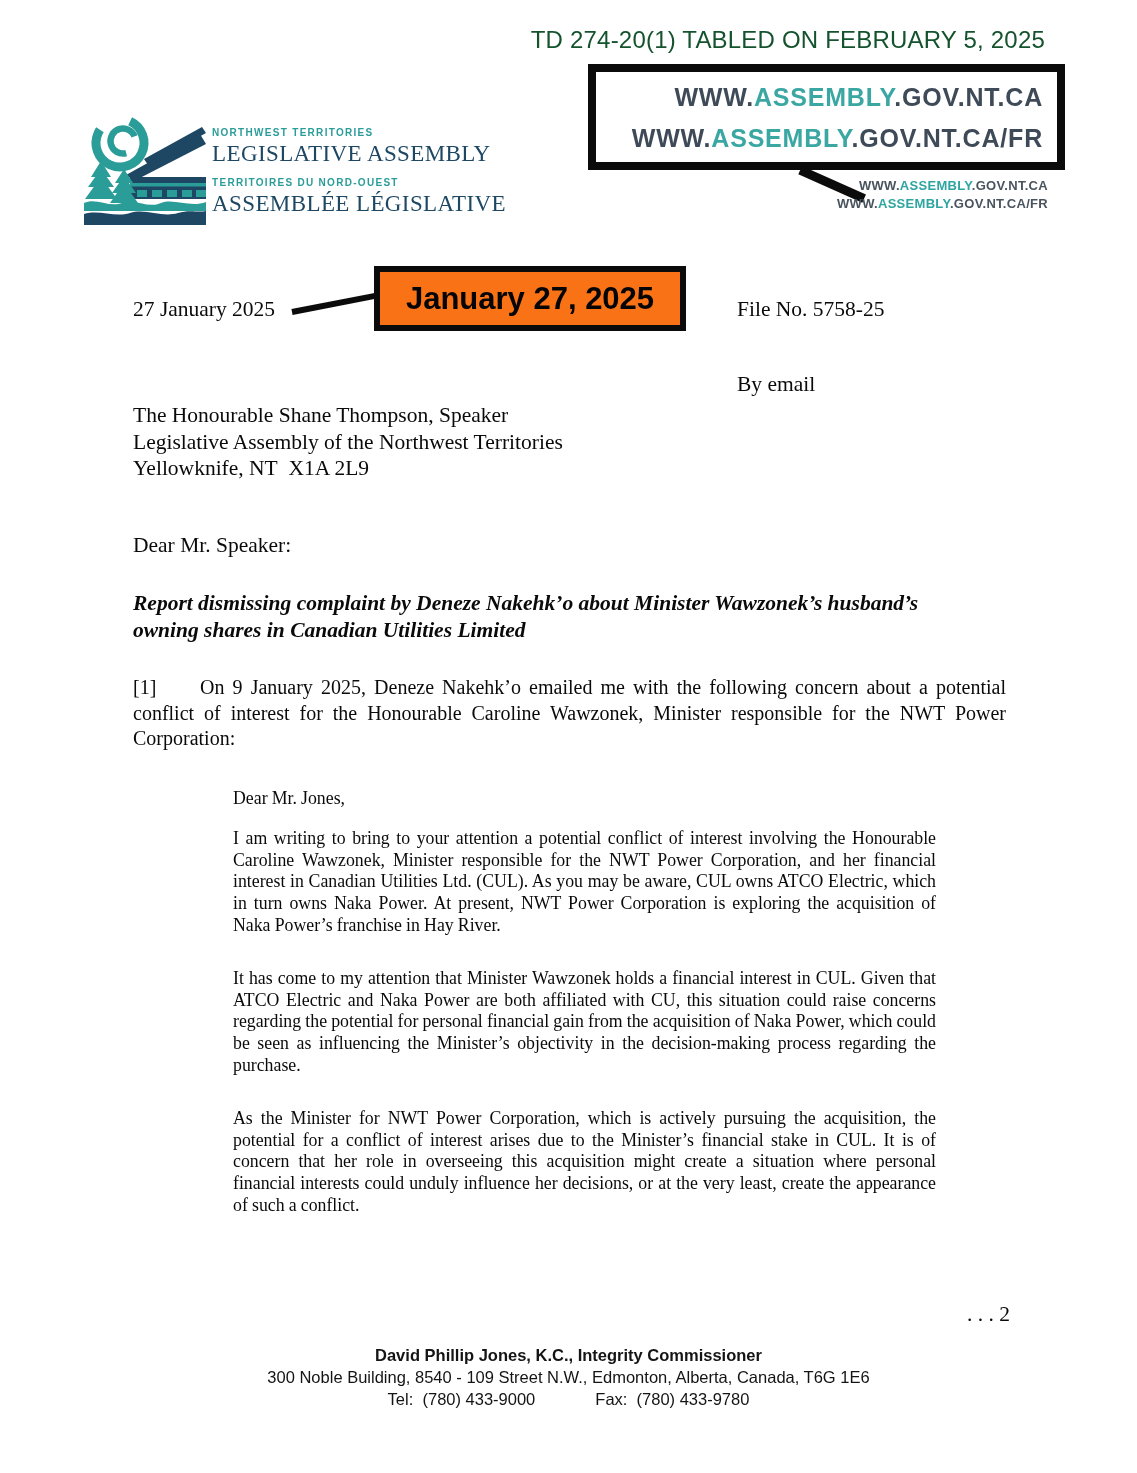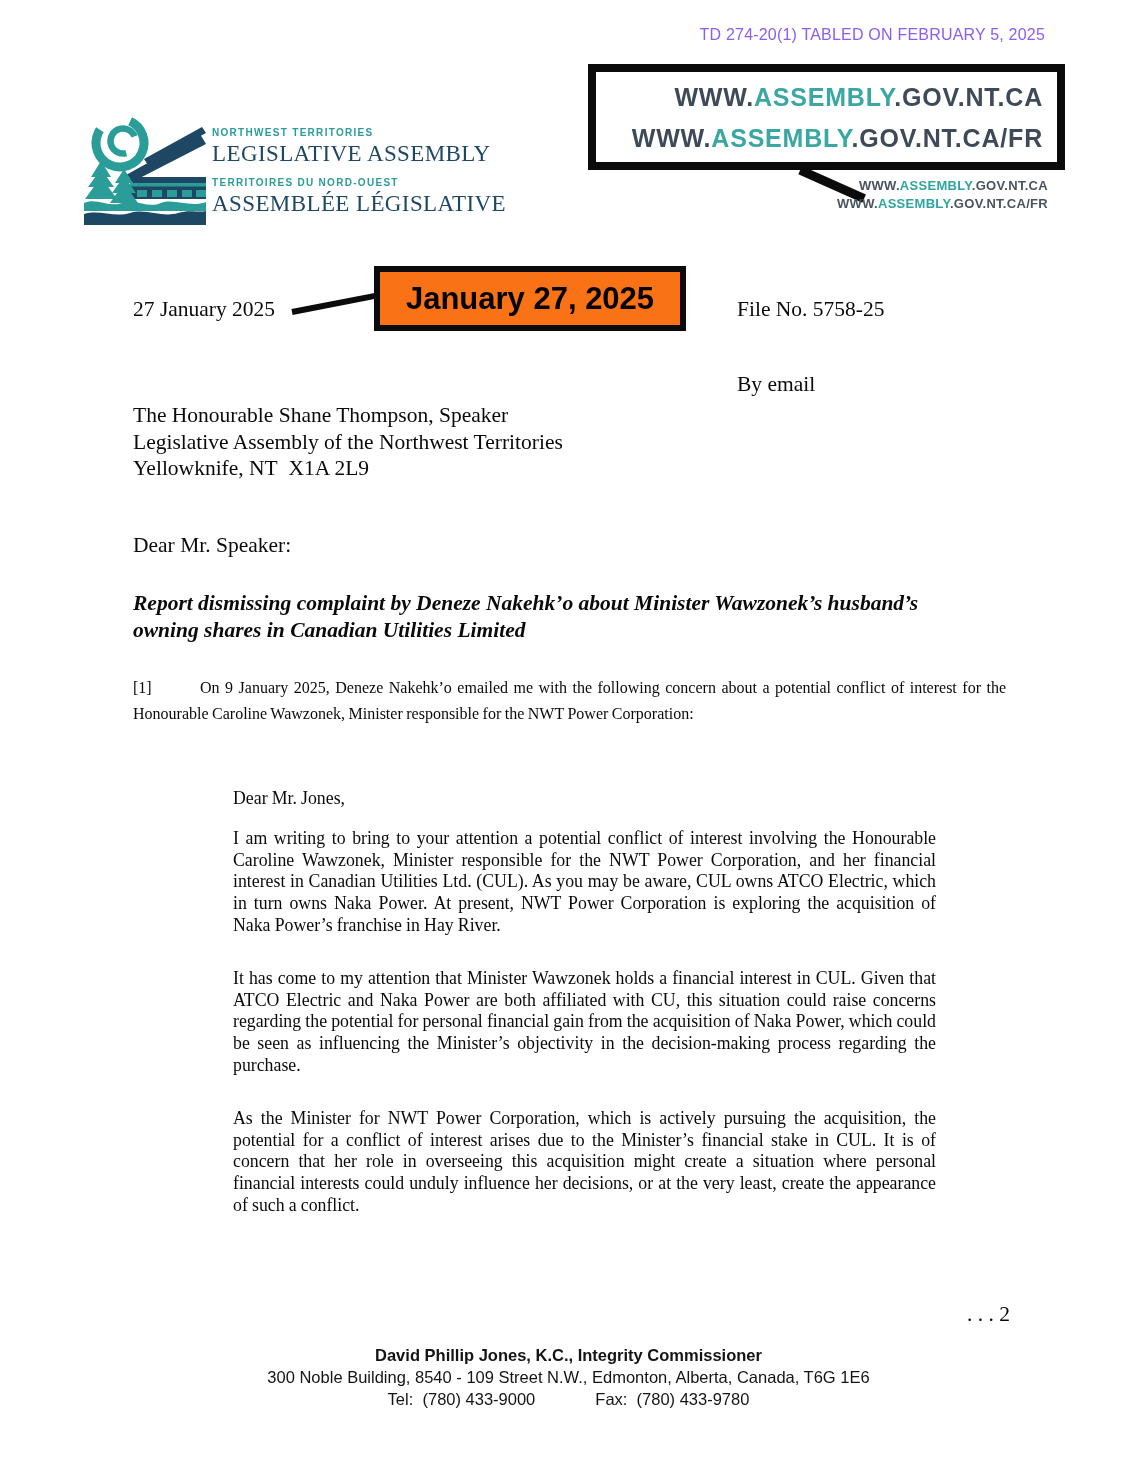--- a/index.html
+++ b/index.html
@@ -1,21 +1,21 @@
 <!DOCTYPE html>
 <html><head>
 <meta charset="utf-8">
 <style>
   html,body{margin:0;padding:0;background:#e8e8e8;}
   #page{position:relative;width:1137px;height:1473px;margin:0 auto;background:#ffffff;
         overflow:hidden;font-family:"Liberation Serif",serif;color:#0a0a0a;}
 
   
   .tabled{position:absolute;top:26px;right:92px;font-family:"Liberation Sans",sans-serif;
-          font-size:16px;letter-spacing:0.2px;color:#8b5cf6;white-space:nowrap;}
+          font-size:24px;letter-spacing:0.2px;color:#14532d;white-space:nowrap;}
 
   .url-box{position:absolute;left:588px;top:64px;width:477px;height:106px;box-sizing:border-box;
            border:8px solid #0b0b0b;background:#fff;text-align:right;padding:5px 14px 0 0;
            font-family:"Liberation Sans",sans-serif;font-weight:700;font-size:25px;
            letter-spacing:0.8px;line-height:41px;color:#3e4a57;white-space:nowrap;}
   .url-box .teal{color:#3ba7a3;}
 
   .pointer{position:absolute;left:802px;top:166px;width:70px;height:9px;background:#0b0b0b;
            transform:rotate(24deg);transform-origin:left top;}
 
@@ -45,21 +45,21 @@
   .file-no{position:absolute;left:737px;top:297px;font-size:21.5px;}
 
   
   .recipient{position:absolute;left:133px;top:390px;font-size:21.5px;line-height:26.5px;margin-top:12px;}
   .by-email{position:absolute;left:737px;top:372px;font-size:21.5px;}
   .salutation{position:absolute;left:133px;top:533px;font-size:21.5px;}
 
   
   .subject{position:absolute;left:133px;top:590px;font-size:21.5px;font-weight:700;
            font-style:italic;line-height:26.5px;white-space:nowrap;}
-  .para1{position:absolute;left:133px;top:675px;width:873px;font-size:16px;line-height:25.6px;
+  .para1{position:absolute;left:133px;top:675px;width:873px;font-size:20px;line-height:25.6px;
          text-align:justify;word-spacing:-0.5px;}
   .pnum{display:inline-block;width:67px;}
 
   .quote{position:absolute;left:233px;top:788px;width:703px;font-size:17.8px;line-height:21.8px;
          text-align:justify;word-spacing:-0.3px;}
   .quote .qsal{margin-bottom:18px;text-align:left;}
   .quote p{margin:0 0 31px 0;}
   .quote p:last-child{margin-bottom:0;}
 
   .page-num{position:absolute;top:1302px;right:127px;font-size:21.5px;white-space:nowrap;}

